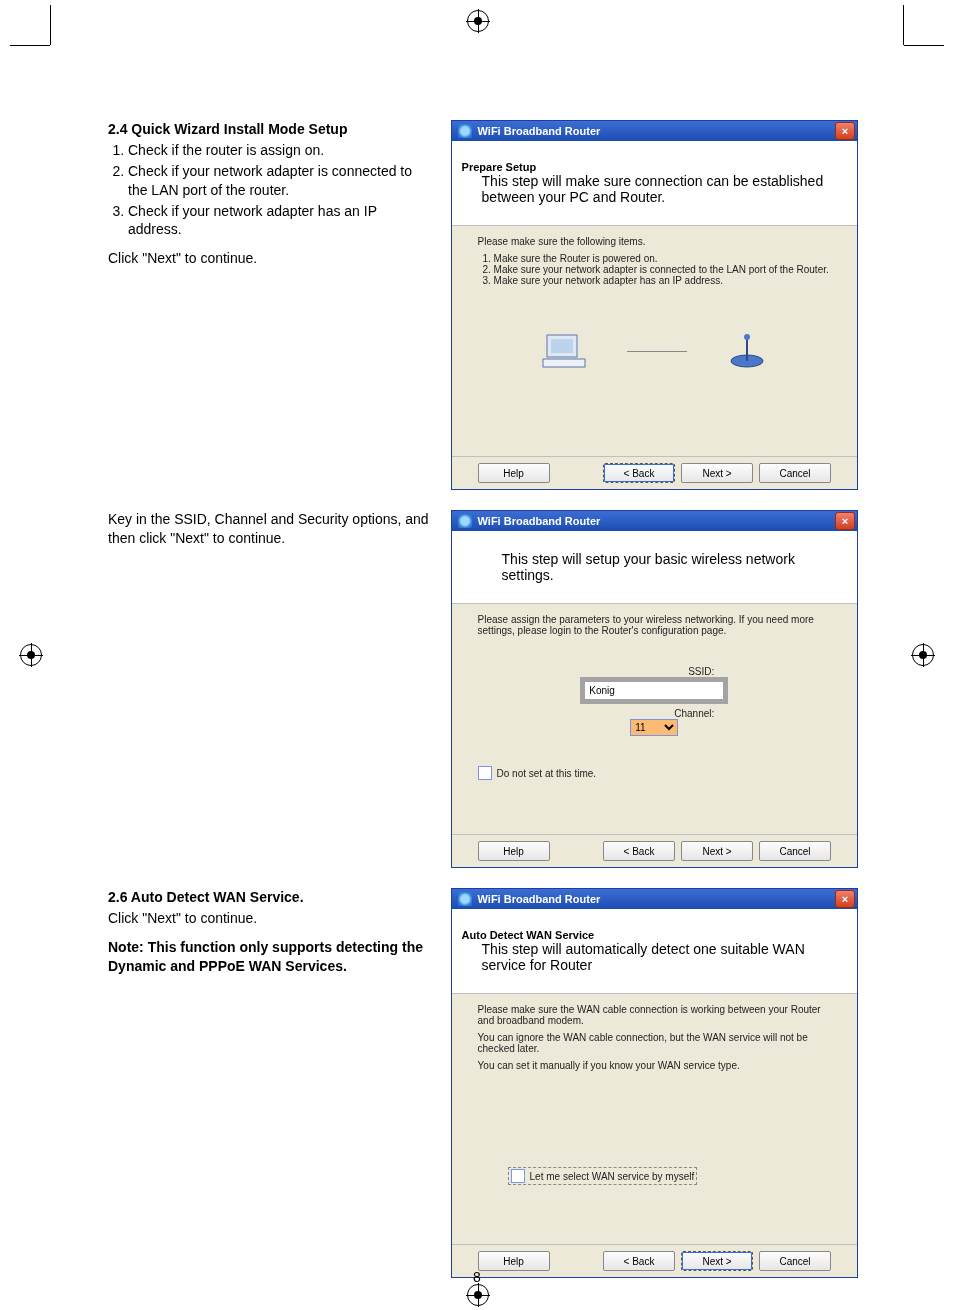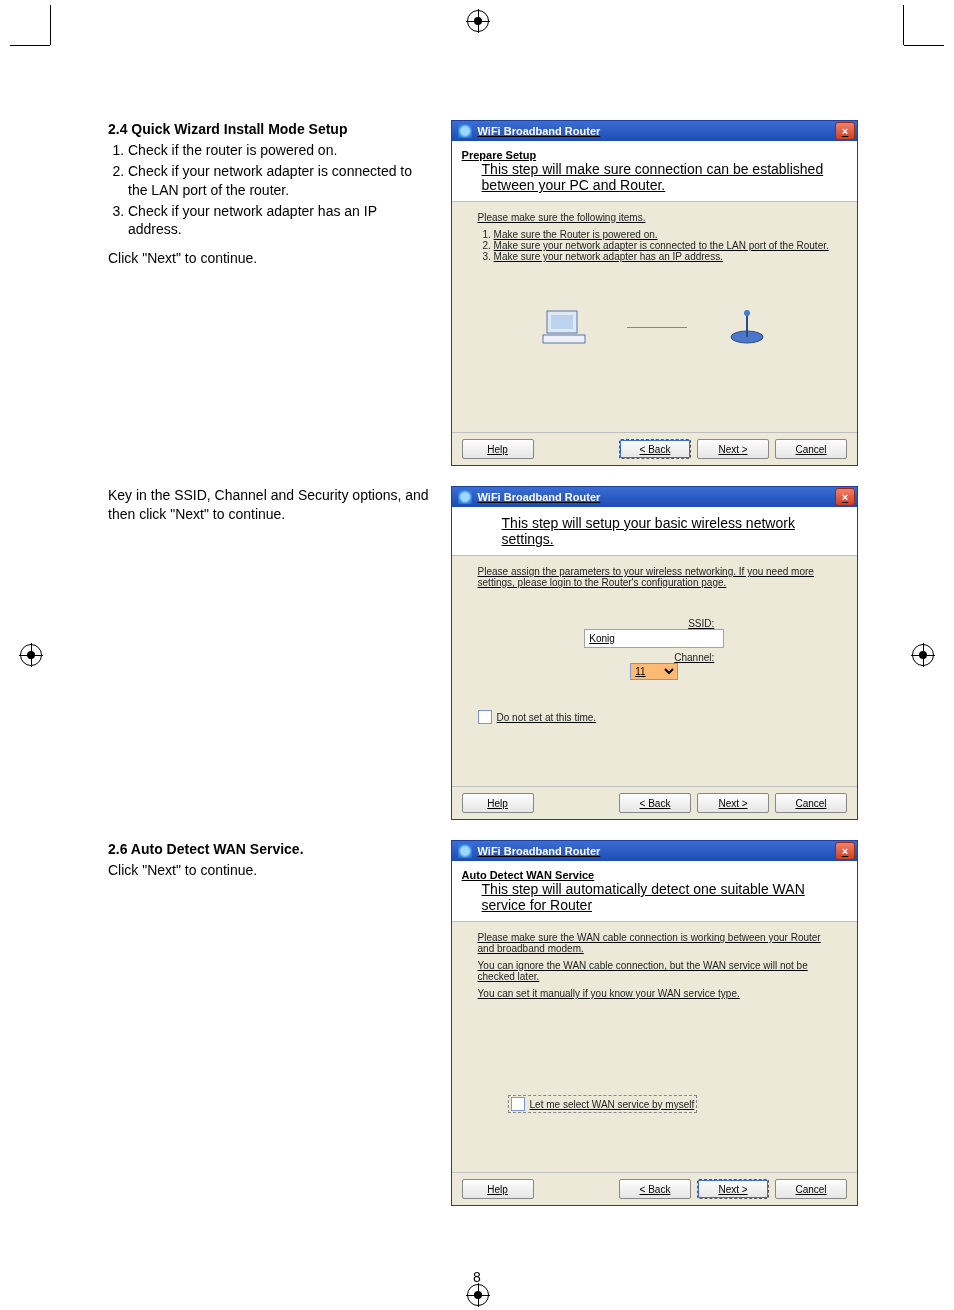--- a/index.html
+++ b/index.html
@@ -34,21 +34,20 @@
   .left-col ol { margin: 0 0 10px 0; padding-left: 20px; }
   .left-col li { margin-bottom: 2px; }
 
   .win {
     width: 406px;
     border: 1px solid #1b3f9b;
     background: #ece9d8;
     font-family: Tahoma, Arial, sans-serif;
     font-size: 10px;
     color: #000;
-    text-decoration: underline;
   }
   .titlebar {
     background: linear-gradient(#3b6dd4, #1b4db1);
     color: #fff;
     height: 20px;
     display: flex;
     align-items: center;
     padding: 0 2px 0 6px;
     font-size: 11px;
     font-weight: bold;
@@ -64,51 +63,51 @@
     width: 18px; height: 16px;
     background: linear-gradient(#f08070, #d04020);
     border: 1px solid #9b2a10;
     border-radius: 3px;
     color: #fff;
     display: flex; align-items: center; justify-content: center;
     font-size: 11px; font-weight: bold;
   }
   .win-header {
     background: #fff;
-    padding: 8px 10px;
+    padding: 20px 10px;
     border-bottom: 1px solid #bfbfbf;
   }
   .win-header .hdr-title { font-weight: bold; font-size: 11px; }
   .win-header .hdr-sub { margin-left: 20px; font-size: 14px; }
   .win-body { padding: 10px 26px; min-height: 210px; color: #222; }
   .win-body p { margin: 0 0 6px 0; }
   .win-body ol { margin: 0 0 8px 0; padding-left: 16px; }
   .win-body ol li { margin: 0; }
   .diagram { height: 70px; display: flex; align-items: center; justify-content: center; gap: 40px; margin-top: 30px; }
   .pc-icon svg, .router-icon svg { display: block; }
   .wire { width: 60px; height: 1px; background: #888; }
 
   .form-row { display: flex; align-items: center; margin: 4px 0; flex-direction: column; }
   .form-row label { width: 130px; text-align: right; margin-right: 10px; }
   .txt-input {
-    border: 1px solid #a3a3a3;
+    border: 5px solid #a3a3a3;
     background: #fff;
     font-size: 10px;
     padding: 1px 4px;
     height: 15px;
   }
   .sel { border: 1px solid #7a96df; background: #fdba74; font-size: 10px; height: 17px; }
   .chk-row { display: flex; align-items: center; margin-top: 30px; }
   .chk { width: 12px; height: 12px; border: 1px solid #7a96df; background: #fff; margin-right: 5px; }
   .dashed-chk { border: 1px dashed #888; padding: 1px 2px; display: inline-flex; align-items: center; }
 
   .win-footer {
     display: flex;
     align-items: center;
-    padding: 6px 10px;
+    padding: 6px 26px;
     border-top: 1px solid #bfbfbf;
     gap: 6px;
   }
   .win-footer .spacer { flex: 1; }
   .btn {
     min-width: 54px;
     height: 18px;
     border: 1px solid #888;
     background: linear-gradient(#fdfdfd, #e6e6e6);
     border-radius: 2px;
@@ -144,21 +143,21 @@
 <div class="reg-mark" style="left:467px; bottom:4px;">
     <div class="reg-inner"></div>
   </div>
 
 <div class="page">
 
   <div class="row">
     <div class="left-col">
       <h3>2.4 Quick Wizard Install Mode Setup</h3>
       <ol>
-        <li>Check if the router is powered on.</li>
+        <li>Check if the router is assign on.</li>
         <li>Check if your network adapter is connected to the LAN port of the router.</li>
         <li>Check if your network adapter has an IP address.</li>
       </ol>
       <p>Click "Next" to continue.</p>
     </div>
 
     <div class="win">
       <div class="titlebar">
         <div class="app-icon"></div>
         <span>WiFi Broadband Router</span>
@@ -242,20 +241,21 @@
         <div class="btn">Next &gt;</div>
         <div class="btn">Cancel</div>
       </div>
     </div>
   </div>
 
   <div class="row">
     <div class="left-col">
       <h3>2.6 Auto Detect WAN Service.</h3>
       <p>Click "Next" to continue.</p>
+      <p style="font-weight:bold;">Note: This function only supports detecting the Dynamic and PPPoE WAN Services.</p>
     </div>
 
     <div class="win">
       <div class="titlebar">
         <div class="app-icon"></div>
         <span>WiFi Broadband Router</span>
         <div class="spacer"></div>
         <div class="close-btn">×</div>
       </div>
       <div class="win-header">

